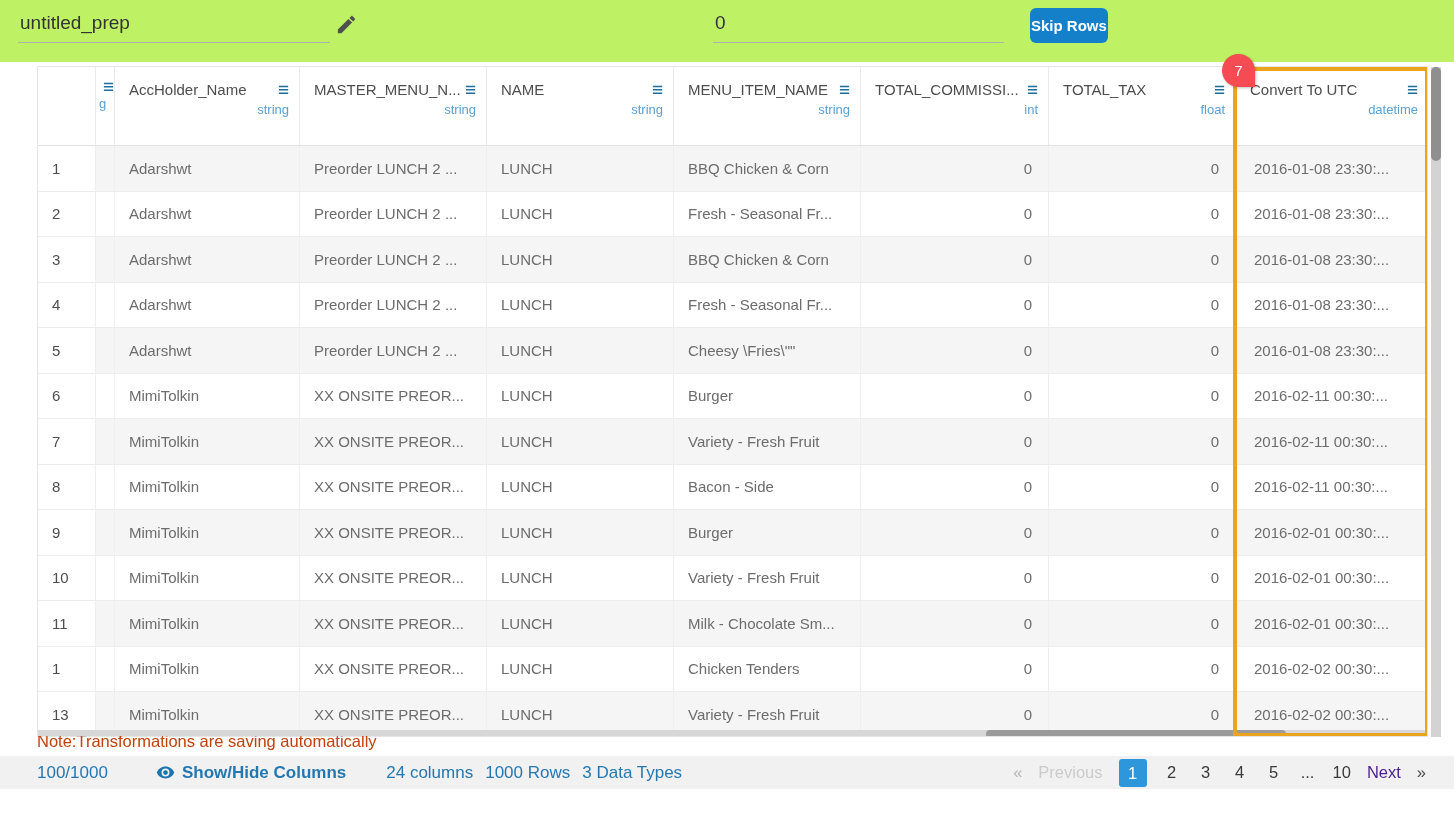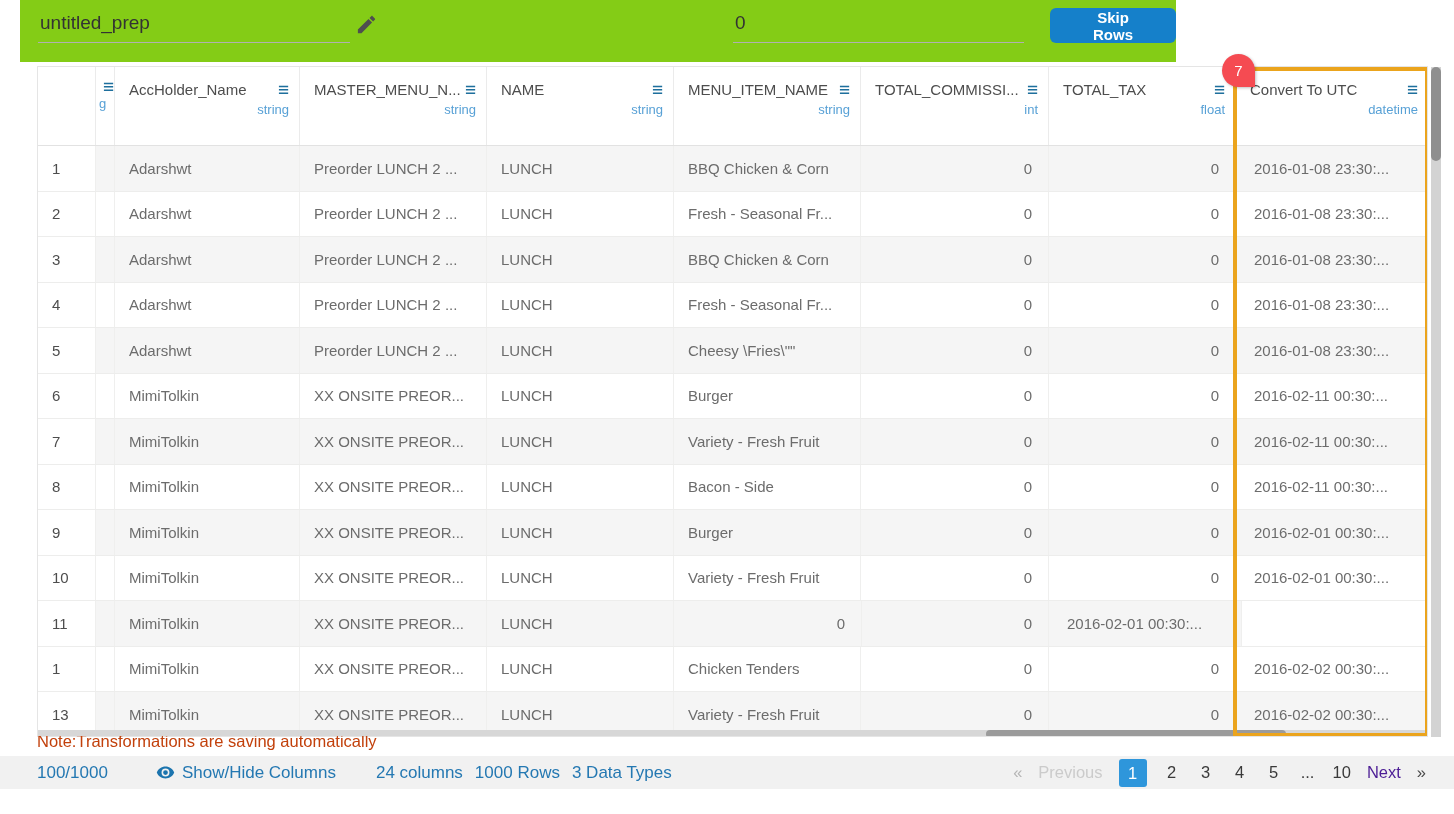--- a/index.html
+++ b/index.html
@@ -1,24 +1,24 @@
 <!DOCTYPE html>
 <html><head>
 <meta charset="utf-8">
 <style>
   * { margin:0; padding:0; box-sizing:border-box; }
   html,body { width:1454px; height:814px; background:#ffffff; font-family:"Liberation Sans","DejaVu Sans",sans-serif; overflow:hidden; position:relative; }
 
   
-  .topbar { position:absolute; left:0; top:0; width:1156px; height:62px; background:#84cc16;margin-left:20px; }
+  .topbar { position:absolute; left:0; top:0; width:1454px; height:62px; background:#bef264; }
   .uline-input { position:absolute; border:none; outline:none; background:transparent; border-bottom:1px solid #b0b0b0; font-size:19px; color:#333; padding:6px 2px 8px; font-family:inherit; }
   #prep-name { left:18px; top:6px; width:312px; }
   #skip-input { left:713px; top:6px; width:291px; }
   .pencil { position:absolute; left:335px; top:13px; width:23px; height:23px; }
-  .skip-btn { position:absolute; left:1030px; top:8px; height:35px; padding:0 30px; background:#1580ca; color:#fff; border:none; border-radius:6px; font-size:15px; font-weight:700; font-family:inherit; cursor:pointer; }
+  .skip-btn { position:absolute; left:1030px; top:8px; height:35px; padding:0 1px; background:#1580ca; color:#fff; border:none; border-radius:6px; font-size:15px; font-weight:700; font-family:inherit; cursor:pointer; }
 
   
   .grid { position:absolute; left:37px; top:66px; width:1391px; height:671px; border:1px solid #e5e5e5; background:#fff; overflow:hidden; }
   .hdr { display:flex; height:79px; border-bottom:1px solid #e2e2e2; background:#fff; }
   .hcell { border-right:1px solid #ebebeb; padding:13px 10px 0 14px; overflow:hidden; }
   .hcell.rownum-h { padding:0; }
   .hcell.partial-h { padding:10px 2px 0 3px; }
   .hrow1 { display:flex; align-items:center; justify-content:space-between; }
   .hname { font-size:15px; color:#4d4d4d; white-space:nowrap; overflow:hidden; }
   .hmenu { color:#1e6f9d; font-size:19px; line-height:1; margin-left:4px; flex:0 0 auto; }
@@ -53,21 +53,21 @@
   
   .vscroll-track { position:absolute; left:1431px; top:67px; width:10px; height:670px; background:#d3d3d3; z-index:6; }
   .vscroll-thumb { position:absolute; left:1431px; top:67px; width:10px; height:94px; background:#8f8f8f; border-radius:5px; z-index:7; }
 
   
   .badge { position:absolute; left:1222px; top:54px; width:33px; height:33px; background:#f54b52; border-radius:50% 50% 0 50%; color:#fff; font-size:15px; display:flex; align-items:center; justify-content:center; z-index:20; box-shadow:1px 1px 3px rgba(0,0,0,.25); }
 
   
   .footer-bar { position:absolute; left:0; top:744px; width:1454px; height:33px; background:#f1f1f1; display:flex; align-items:center; font-size:17px; color:#2478b2;margin-top:12px; }
   .f-count { margin-left:37px; }
-  .f-showhide { margin-left:48px; display:flex; gap:7px; cursor:pointer; }
+  .f-showhide { margin-left:48px; display:flex; gap:7px; cursor:pointer;font-weight:bold; }
   .f-cols { margin-left:40px; }
   .f-rows { margin-left:12px; }
   .f-types { margin-left:12px; }
   .pager { margin-left:auto; margin-right:28px; display:flex; align-items:center; gap:16px; font-size:16.5px; color:#3a3a3a; }
   .pg-prev-arrow { color:#b5b5b5; }
   .pg-prev { color:#cbcbcb; }
   .page { min-width:18px; text-align:center; cursor:pointer; }
   .page.active { background:#2e96db; color:#fff; width:28px; height:28px; line-height:28px; border-radius:3px; min-width:28px; }
   .pg-next { color:#4c1d95; cursor:pointer; }
   .pg-next-arrow { color:#4a4a4a; cursor:pointer; }
@@ -256,20 +256,21 @@
     <div class="cell datacell col-4 num">0</div>
     <div class="cell datacell col-5 num">0</div>
     <div class="cell datacell col-6">2016-02-01 00:30:...</div>
   </div>
       <div class="trow">
     <div class="cell rownum">11</div>
     <div class="cell partial"></div>
     <div class="cell datacell col-0">MimiTolkin</div>
     <div class="cell datacell col-1">XX ONSITE PREOR...</div>
     <div class="cell datacell col-2">LUNCH</div>
+    <div class="cell datacell col-3">Milk - Chocolate Sm...</div>
     <div class="cell datacell col-4 num">0</div>
     <div class="cell datacell col-5 num">0</div>
     <div class="cell datacell col-6">2016-02-01 00:30:...</div>
   </div>
       <div class="trow">
     <div class="cell rownum">1</div>
     <div class="cell partial"></div>
     <div class="cell datacell col-0">MimiTolkin</div>
     <div class="cell datacell col-1">XX ONSITE PREOR...</div>
     <div class="cell datacell col-2">LUNCH</div>

